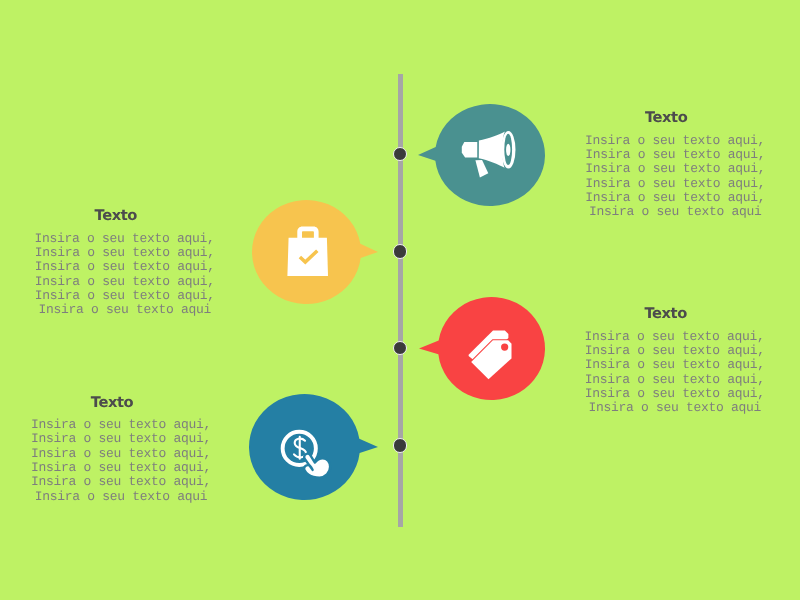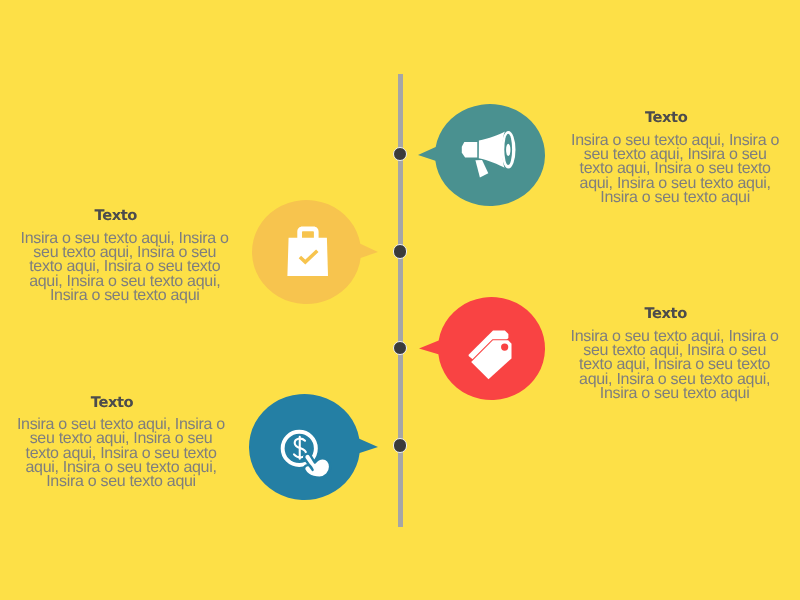--- a/index.html
+++ b/index.html
@@ -1,28 +1,28 @@
 <!DOCTYPE html>
 <html><head>
 <meta charset="utf-8">
 <title>Infografico Texto</title>
 <style>
   html,body{margin:0;padding:0;}
   body{width:800px;height:600px;background:#f2f2f2;
        font-family:"Liberation Sans",sans-serif;overflow:hidden;
        -webkit-font-smoothing:antialiased;text-rendering:geometricPrecision;}
-  .stage{position:relative;width:800px;height:600px;background:#fde047;}
+  .stage{position:relative;width:800px;height:600px;background:#bef264;}
   .timeline{position:absolute;left:0;top:0;width:800px;height:600px;}
   .bubble{position:absolute;}
   .bubble svg{display:block;overflow:visible;}
   .textblock{position:absolute;}
   .tb-head{font-family:"DejaVu Sans",sans-serif;font-weight:bold;color:#4c4c4c;
            font-size:14.7px;line-height:15px;letter-spacing:-0.45px;
            text-align:center;text-indent:-0.45px;margin-bottom:8.6px;margin-right:17.6px;}
-  .tb-body{font-family:Liberation Sans, sans-serif;color:#7e7e7e;font-size:16px;
+  .tb-body{font-family:Liberation Mono, monospace;color:#7e7e7e;font-size:13px;
            line-height:14.33px;letter-spacing:-0.3px;text-align:center;text-indent:-0.3px;}
 </style>
 </head>
 <body>
 
 <div class="stage">
   <div class="timeline">
     <div id="axis-line" style="position: absolute; background: rgb(166, 166, 166); left: 398.1px; top: 74px; width: 4.6px; height: 453px;"></div>
     <div id="nodes">
         <div style="position: absolute; border-radius: 50%; background: rgb(59, 59, 59); left: 392.6px; top: 146.7px; width: 12.4px; height: 12.4px; border: 1.6px solid rgb(242, 242, 242); box-sizing: content-box;"></div>

